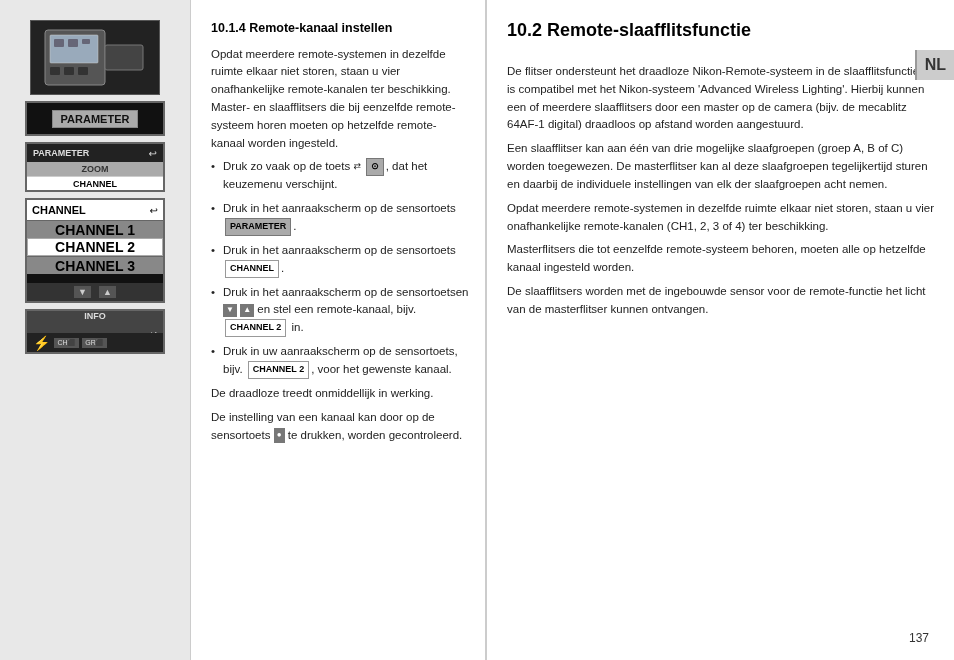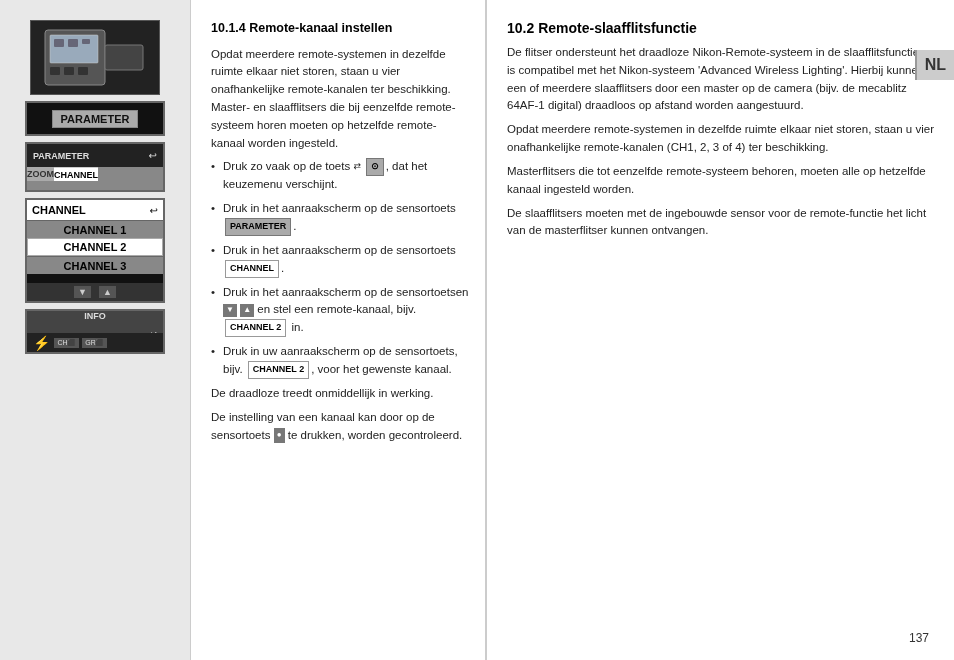--- a/index.html
+++ b/index.html
@@ -72,21 +72,22 @@
       display: flex;
       align-items: center;
       padding: 0 6px;
       gap: 4px;
     }
 
     .param-row-bottom {
       background: #888;
       flex: 1;
       display: flex;
-      flex-direction: row;
+      flex-direction: column;
+      justify-content: space-between;
     }
 
     .zoom-bar {
       background: #aaa;
       height: 14px;
       display: flex;
       align-items: center;
       justify-content: center;
       font-size: 9px;
       color: #333;
@@ -134,21 +135,21 @@
       font-size: 10px;
       color: #000;
     }
 
     .channel-item {
       background: #888;
       height: 18px;
       display: flex;
       align-items: center;
       justify-content: center;
-      font-size: 11px;
+      font-size: 14px;
       font-weight: bold;
       color: #000;
       border-top: 1px solid #666;
     }
 
     .channel-item-selected {
       background: #fff;
       border: 1px solid #aaa;
     }
 
@@ -241,23 +242,23 @@
     }
 
     .section-title {
       font-weight: bold;
       font-size: 12.5px;
       margin-bottom: 8px;
       line-height: 1.4;
     }
 
     .section-title-main {
-      font-size: 14px;
-      font-weight: bold;
-      margin-bottom: 8px;
+      font-size: 18px;
+      font-weight: bold;
+      margin-bottom: 22px;
     }
 
     .body-text {
       font-size: 11.5px;
       line-height: 1.55;
       color: #222;
       margin-bottom: 6px;
     }
 
     .bullet-item {
@@ -462,26 +463,27 @@
 <div class="divider-vertical"></div>
 
 <div class="text-column-right" style="position:relative;">
 
   <p class="section-title-main">
     <span>10.2 Remote-slaafflitsfunctie</span>
   </p>
 
   <p class="body-text">De flitser ondersteunt het draadloze Nikon-Remote-systeem in de slaafflitsfunctie en is compatibel met het Nikon-systeem 'Advanced Wireless Lighting'. Hierbij kunnen een of meerdere slaafflitsers door een master op de camera (bijv. de mecablitz 64AF-1 digital) draadloos op afstand worden aangestuurd.</p>
 
+  <p class="body-text">Een slaafflitser kan aan één van drie mogelijke slaafgroepen (groep A, B of C) worden toegewezen. De masterflitser kan al deze slaafgroepen tegelijkertijd sturen en daarbij de individuele instellingen van elk der slaafgroepen acht nemen.</p>
 
   <p class="body-text">Opdat meerdere remote-systemen in dezelfde ruimte elkaar niet storen, staan u vier onafhankelijke remote-kanalen (CH1, 2, 3 of 4) ter beschikking.</p>
 
   <p class="body-text">Masterflitsers die tot eenzelfde remote-systeem behoren, moeten alle op hetzelfde kanaal ingesteld worden.</p>
 
-  <p class="body-text">De slaafflitsers moeten met de ingebouwde sensor voor de remote-functie het licht van de masterflitser kunnen ontvangen.</p>
+  <p class="body-text">De slaafflitsers worden met de ingebouwde sensor voor de remote-functie het licht van de masterflitser kunnen ontvangen.</p>
 
 
   <div class="nl-badge">
     <span>NL</span>
   </div>
 
 </div>
 
 <div class="page-number">
   <span>137</span>

